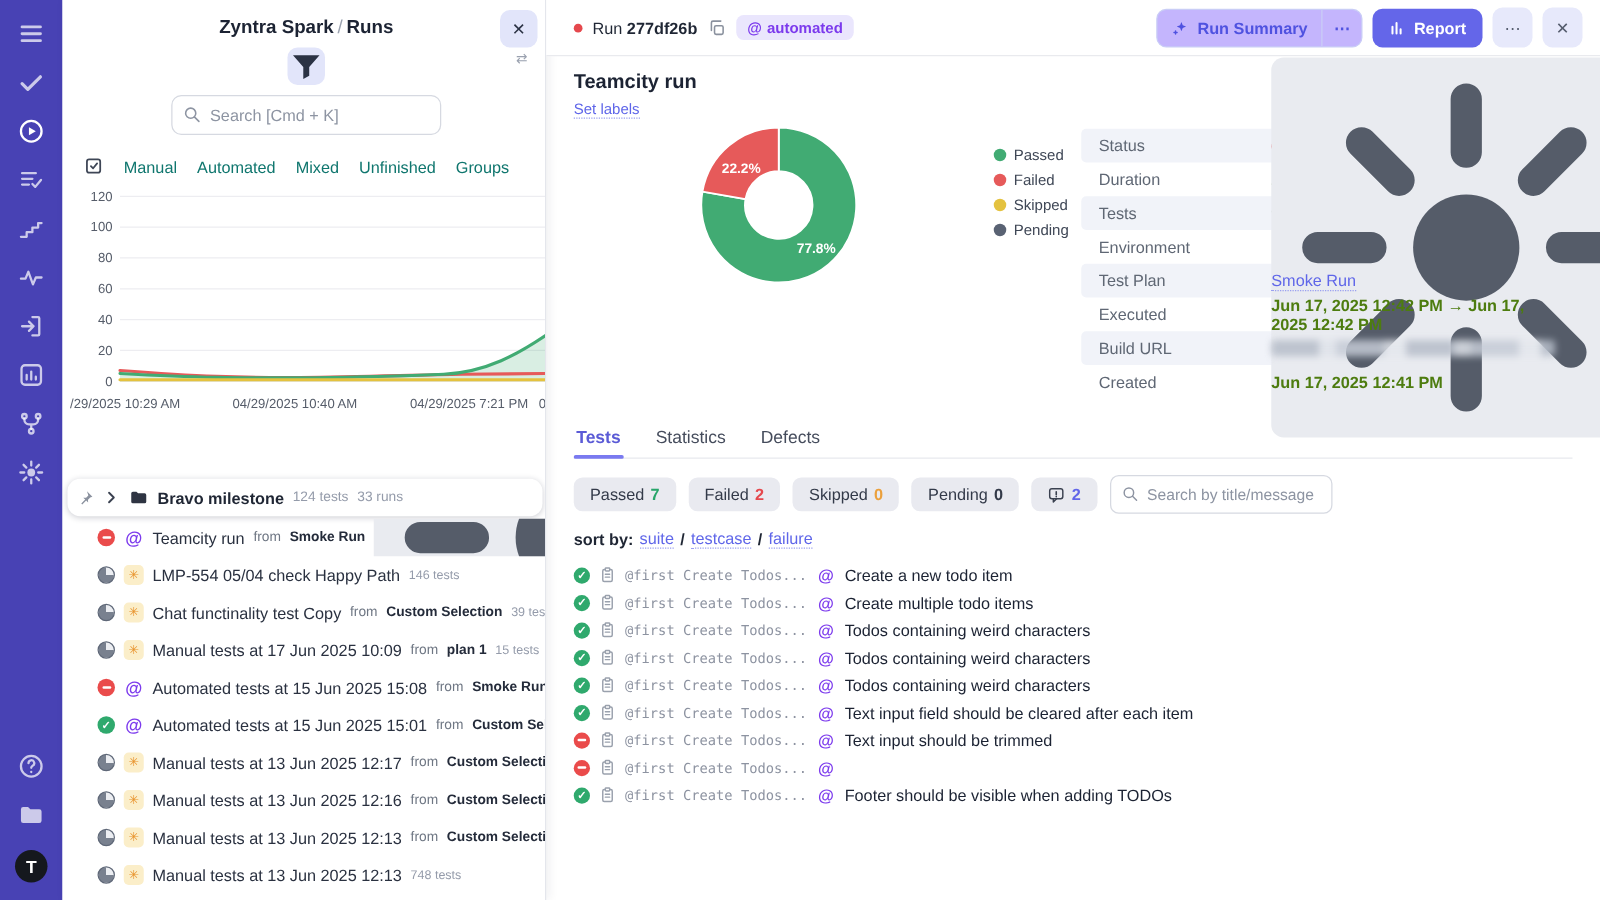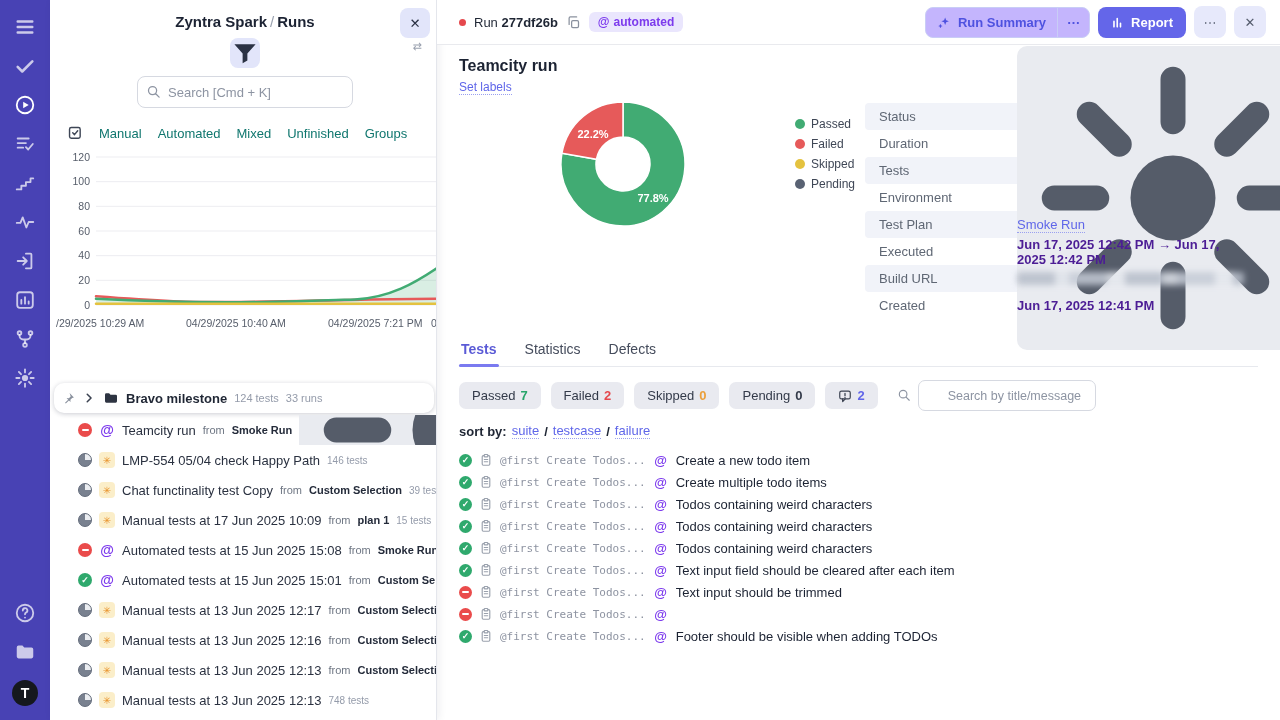--- a/index.html
+++ b/index.html
@@ -82,37 +82,37 @@
   .overview { position:relative; height:232px; margin-top:4px; }
   .donut { position:absolute; left:99px; top:0; }
   .legend { position:absolute; left:336px; top:18px; }
   .leg { display:flex; align-items:center; gap:6px; margin-bottom:6px; font-size:12px; color:#3f4756; }
   .leg .dot { width:10px; height:10px; border-radius:50%; flex:none; }
 
   .fields { position:absolute; left:406px; top:4px; right:0; }
   .frow { display:flex; align-items:center; height:27px; padding:0 14px; border-radius:4px; }
   .frow:nth-child(odd) { background:#f1f3f9; }
   .frow .flab { width:138px; color:#5f6774; font-size:13px; flex:none; }
-  .frow .fval { font-size:13px; color:#4c1d95; font-weight:600; }
+  .frow .fval { font-size:13px; color:#4d7c0f; font-weight:600; }
   .fval.status { color:#e53535; font-weight:700; display:flex; align-items:center; gap:6px; }
   .fval.status::before { content:""; width:8px; height:8px; border-radius:50%; background:#e53535; }
   .fval.link { color:#5f66e9; font-weight:400; border-bottom:1px dotted #9aa0f0; cursor:pointer; }
   .blurbar { width:330px; height:13px; border-radius:3px; filter:blur(3px); opacity:.85; background:repeating-linear-gradient(90deg,#b6bdc9 0 38px,#dfe3ea 38px 52px,#c5cbd6 52px 90px,#e4e7ed 90px 108px); }
 
   .rtabs { display:flex; gap:24px; border-bottom:1px solid #e7e9ee; margin-top:6px; }
   .rtab { padding:4px 2px 9px; font-size:14px; color:#454c5c; cursor:pointer; position:relative; }
   .rtab.active { color:#5b5bd6; font-weight:700; }
   .rtab.active::after { content:""; position:absolute; left:0; right:0; bottom:-1px; height:3px; border-radius:2px; background:#7a7af0; }
 
   .chips { display:flex; align-items:center; gap:10px; margin-top:13px; }
   .chip { background:#e9eaf0; border-radius:7px; padding:6px 13px; font-size:13px; color:#333a49; display:flex; align-items:center; gap:5px; cursor:pointer; }
   .chip .c { font-weight:600; }
   .chip svg { width:14px; height:14px; color:#3a4150; }
   .rsearch { position:relative; width:178px; }
-  .rsearch input { width:100%; height:31px; border:1px solid #d6d9e1; border-radius:7px; padding:0 6px 0 29px; font-size:12.5px; color:#a16207; font-family:"Liberation Sans",sans-serif;margin-left:30px; }
+  .rsearch input { width:100%; height:31px; border:1px solid #d6d9e1; border-radius:7px; padding:0 6px 0 29px; font-size:12.5px; color:#a16207; font-family:"Liberation Sans",sans-serif; }
   .rsearch input::placeholder { color:#8d94a2; }
   .rsearch .mag { position:absolute; left:9px; top:8px; width:14px; height:14px; color:#8d94a2; }
 
   .sortrow { margin-top:12px; font-size:13px; color:#1f2634; font-weight:700; display:flex; gap:5px; align-items:center; }
   .sortrow a { color:#5f66e9; font-weight:400; border-bottom:1px dotted #9aa0f0; cursor:pointer; text-decoration:none; }
   .sortrow .slash { color:#1f2634; }
 
   .tlist { margin-top:10px; }
   .trow { height:22px; display:flex; align-items:center; gap:7px; cursor:pointer; white-space:nowrap; }
   .trow .st { width:13px; height:13px; }

